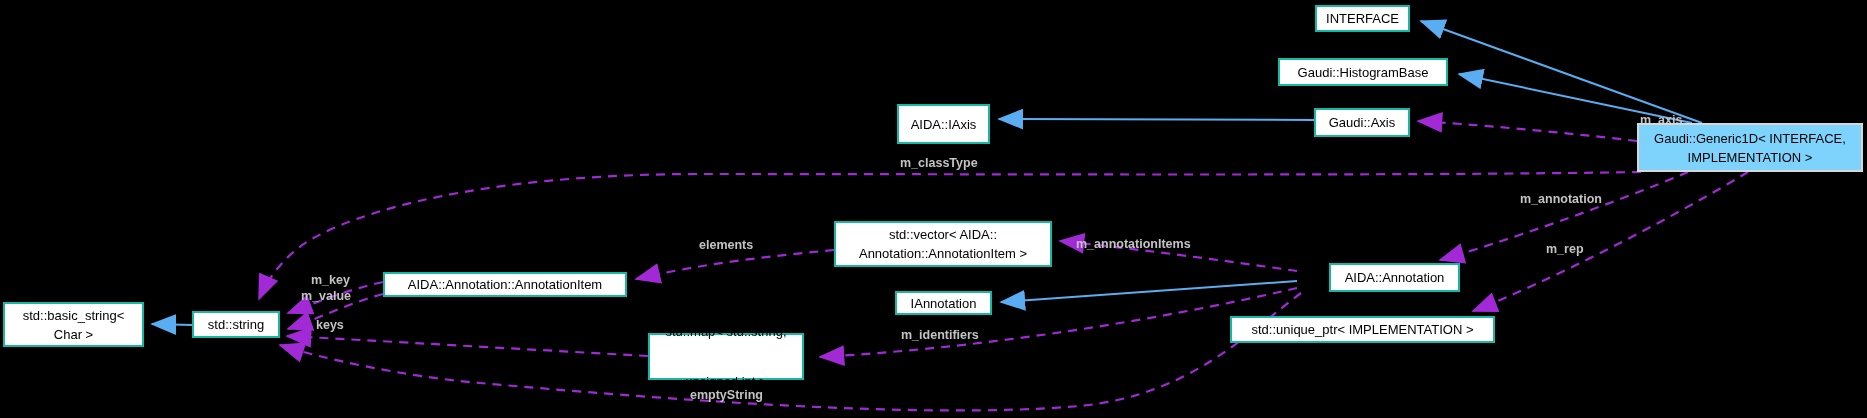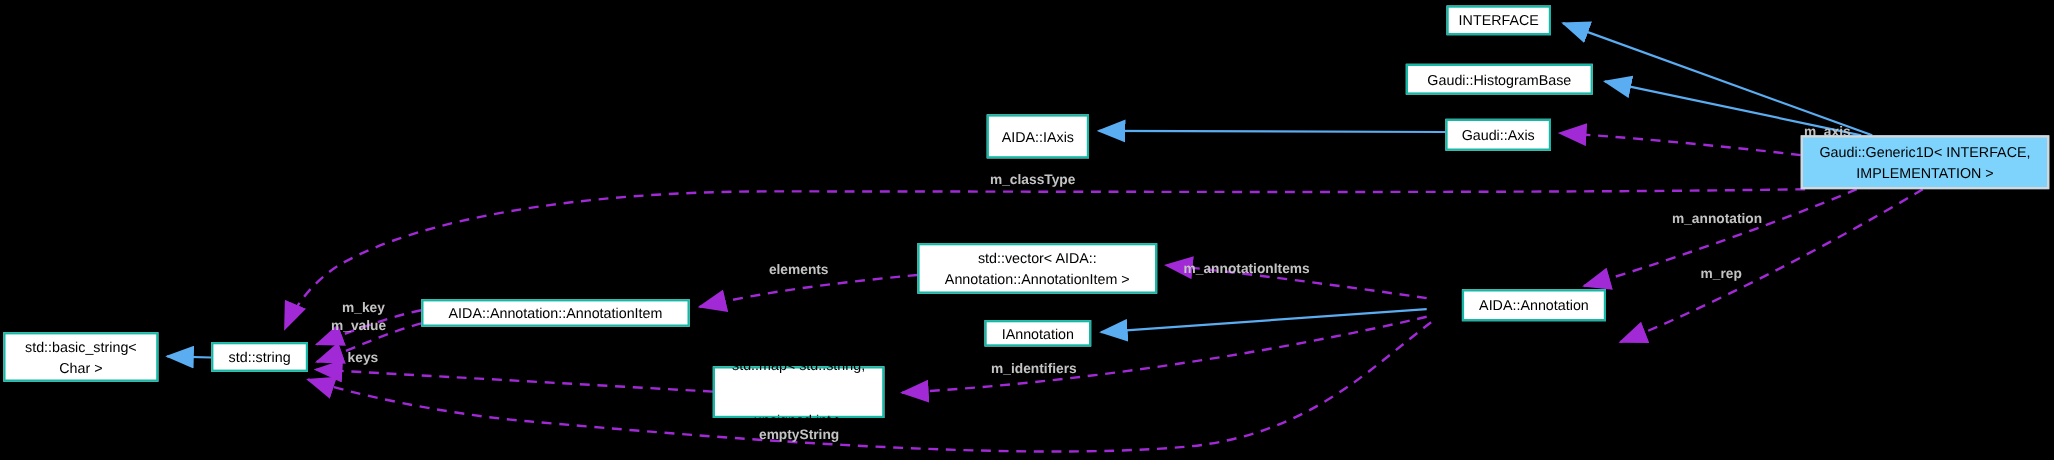--- a/index.html
+++ b/index.html
@@ -87,20 +87,23 @@
   </div>
 
   <div class="node" style="left:895px;top:291px;width:97px;height:24px;">
     <span>IAnnotation</span>
   </div>
 
   <div class="node" style="left:1297px;top:263px;width:131px;height:29px;margin-left:32px;">
     <span>AIDA::Annotation</span>
   </div>
 
+  <div class="node" style="left:1230px;top:316px;width:265px;height:27px;">
+    <span>std::unique_ptr&lt; IMPLEMENTATION &gt;</span>
+  </div>
 
   <div class="node" style="left:3px;top:302px;width:141px;height:45px;">
     <span>std::basic_string&lt;</span>
     <span>Char &gt;</span>
   </div>
 
   <div class="node" style="left:192px;top:311px;width:88px;height:27px;">
     <span>std::string</span>
   </div>
 

